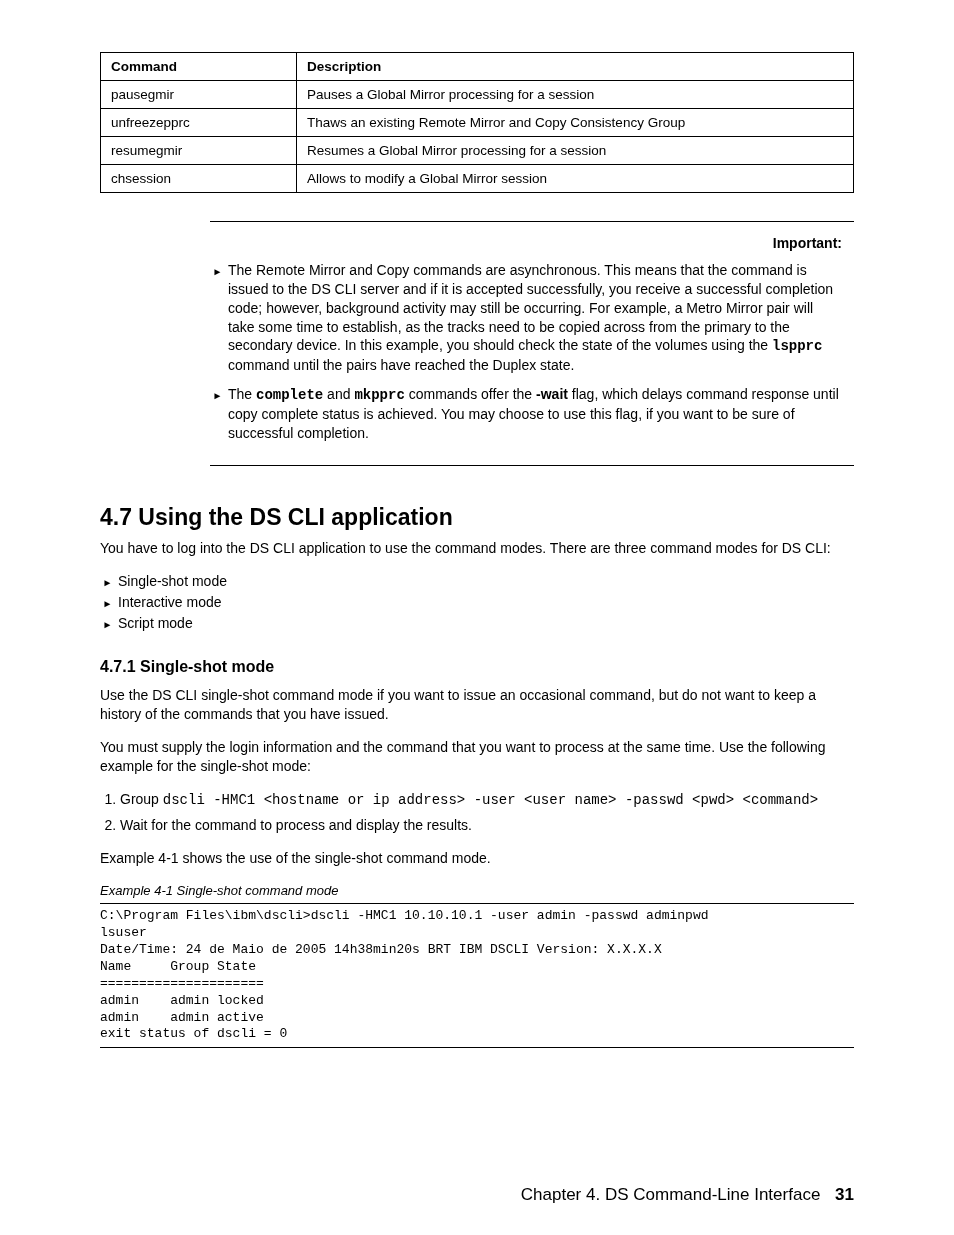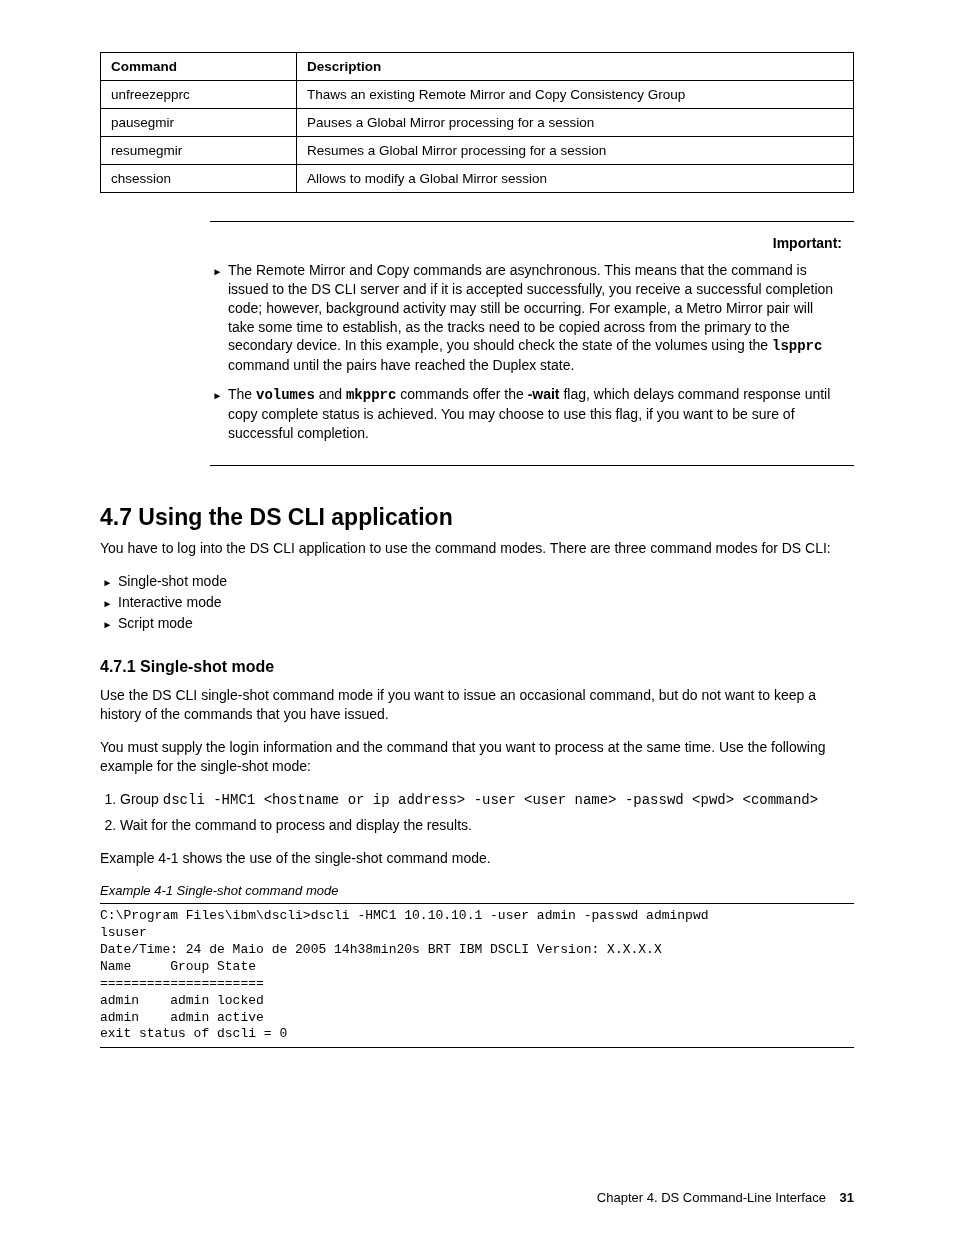--- a/index.html
+++ b/index.html
@@ -125,65 +125,65 @@
     line-height: 1.3;
     margin: 0;
     white-space: pre;
   }
 
   
   .page-footer {
     position: absolute;
     bottom: 30px;
     right: 100px;
-    font-size: 13px;
+    font-size: 17px;
   }
   .page-footer .pnum { font-weight: bold; margin-left: 10px; }
 
 </style>
 </head>
 <body>
 
 <div class="page">
 
   <table class="cmd-table">
     <thead>
       <tr>
         <th>Command</th>
         <th>Description</th>
       </tr>
     </thead>
     <tbody>
       <tr>
+        <td>pausegmir</td>
+        <td>Pauses a Global Mirror processing for a session</td>
+      </tr>
+      <tr>
         <td>unfreezepprc</td>
         <td>Thaws an existing Remote Mirror and Copy Consistency Group</td>
-      </tr>
-      <tr>
-        <td>pausegmir</td>
-        <td>Pauses a Global Mirror processing for a session</td>
       </tr>
       <tr>
         <td>resumegmir</td>
         <td>Resumes a Global Mirror processing for a session</td>
       </tr>
       <tr>
         <td>chsession</td>
         <td>Allows to modify a Global Mirror session</td>
       </tr>
     </tbody>
   </table>
 
   <div class="note-box">
     <div class="note-title">Important:</div>
     <ul>
       <li>
         <span>The Remote Mirror and Copy commands are asynchronous. This means that the command is issued to the DS CLI server and if it is accepted successfully, you receive a successful completion code; however, background activity may still be occurring. For example, a Metro Mirror pair will take some time to establish, as the tracks need to be copied across from the primary to the secondary device. In this example, you should check the state of the volumes using the </span><span class="mono bold">lspprc</span><span> command until the pairs have reached the Duplex state.</span>
       </li>
       <li>
-        <span>The </span><span class="mono bold">volumes</span><span> and </span><span class="mono bold">mkpprc</span><span> commands offer the </span><span class="bold">-wait</span><span> flag, which delays command response until copy complete status is achieved. You may choose to use this flag, if you want to be sure of successful completion.</span>
+        <span>The </span><span class="mono bold">complete</span><span> and </span><span class="mono bold">mkpprc</span><span> commands offer the </span><span class="bold">-wait</span><span> flag, which delays command response until copy complete status is achieved. You may choose to use this flag, if you want to be sure of successful completion.</span>
       </li>
     </ul>
   </div>
 
   <h2 class="sec">4.7  Using the DS CLI application</h2>
 
   <div class="body-block">
     <p>You have to log into the DS CLI application to use the command modes. There are three command modes for DS CLI:</p>
     <ul class="arrow-list">
       <li>Single-shot mode</li>

